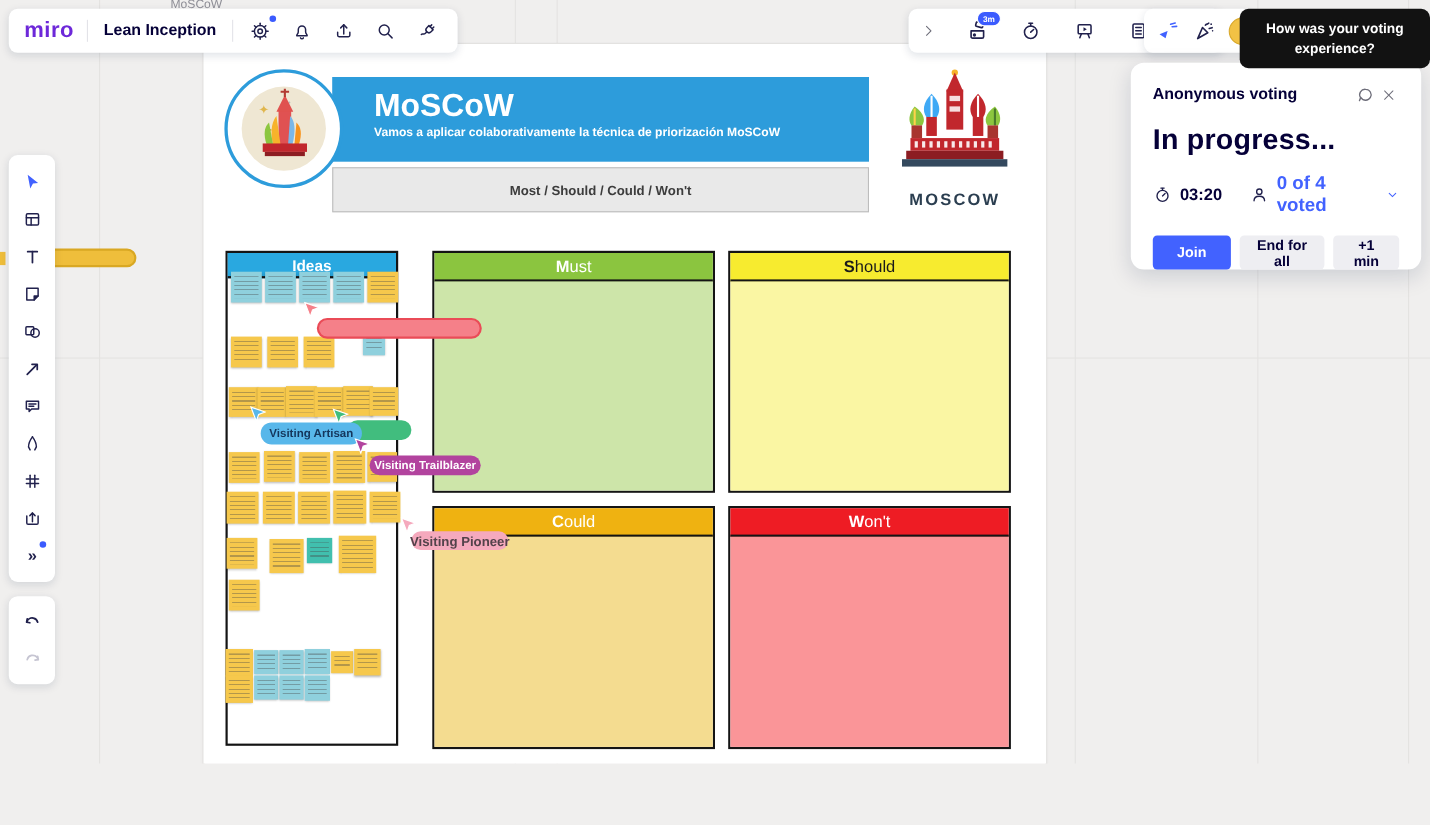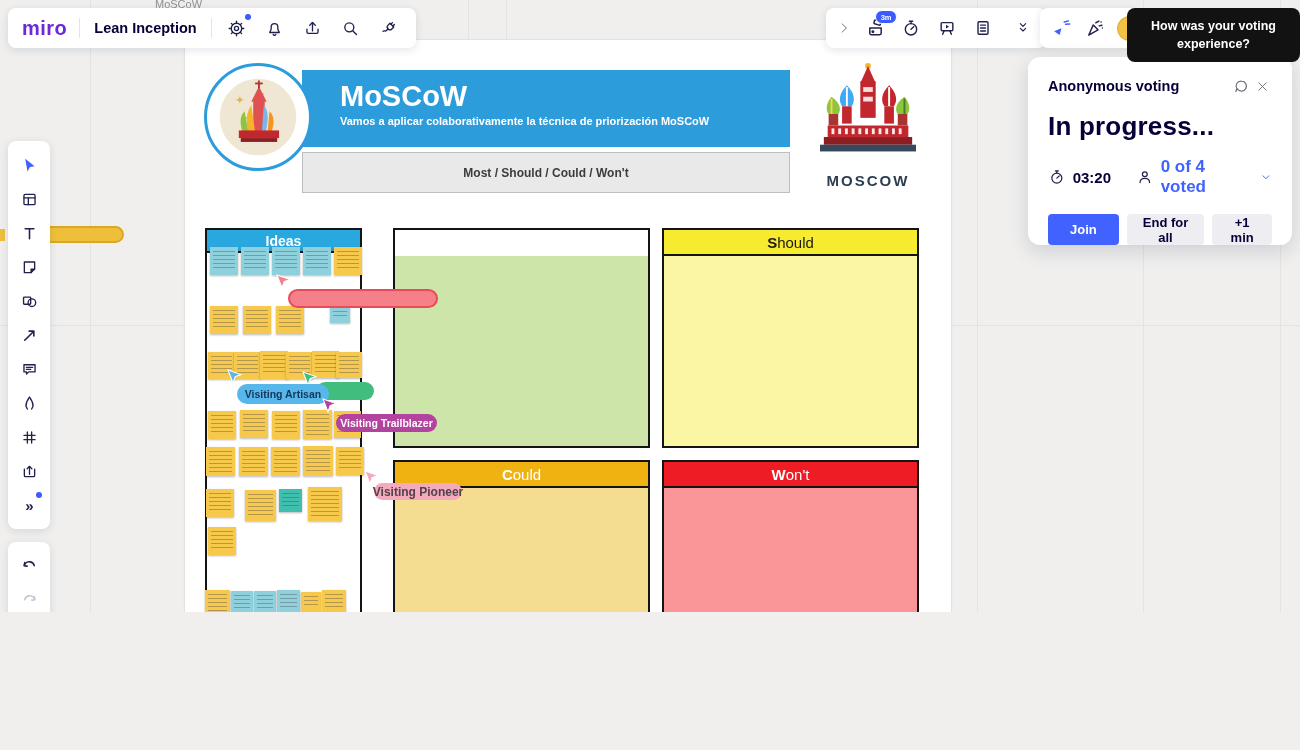--- a/index.html
+++ b/index.html
@@ -1,33 +1,33 @@
 <!DOCTYPE html>
 <html><head>
 <meta charset="utf-8">
 <style>
   * { margin:0; padding:0; box-sizing:border-box; }
   html,body { width:1300px; height:750px; overflow:hidden; }
   body { font-family:"Liberation Sans", sans-serif; background:#f0efee; }
-  #root { position:relative; width:1300px; height:612px; overflow:hidden; background:#f0efee; }
+  #root { position:relative; width:1300px; height:694px; overflow:hidden; background:#f0efee; }
 
   .canvas-line { position:absolute; background:#e4e3e1; z-index:0; }
 
   
   .panel { position:absolute; background:#fff; border-radius:8px; box-shadow:0 2px 8px rgba(9,30,66,.12); z-index:10; }
 
   .topbar { left:8px; top:8px; height:40px; display:flex; align-items:center; padding:0 14px; gap:12px; }
   .miro-logo { font-size:20px; font-weight:800; color:#6d28d9; letter-spacing:.5px; }
   .v-div { width:1px; height:20px; background:#e3e3e8; }
   .board-title { font-size:14.5px; font-weight:700; color:#050038; padding:0 2px; white-space:nowrap; }
   .tb-icon { width:26px; height:26px; display:flex; align-items:center; justify-content:center; position:relative; cursor:pointer; }
   .tb-icon svg { display:block; }
   .blue-dot { position:absolute; width:6px; height:6px; border-radius:50%; background:#3b5bfe; }
 
-  .facil-bar { left:826px; top:8px; height:40px; display:flex; align-items:center; padding:0 10px; gap:10px; }
+  .facil-bar { left:826px; top:8px; height:40px; display:flex; align-items:center; padding:0 10px; gap:23px; }
   .badge-3m { position:absolute; top:-5px; right:-9px; background:#3b5bfe; color:#fff; font-size:7.5px; font-weight:700; border-radius:8px; padding:1.5px 4.5px; border:1.5px solid #fff; }
 
   .react-bar { left:1040px; top:8px; height:40px; width:98px; display:flex; align-items:center; padding:0 10px; gap:12px; }
   .emoji-circle { width:25px; height:25px; border-radius:50%; background:#f2c245; border:1px solid #d9a92c; flex:0 0 auto; }
 
   .tooltip { position:absolute; left:1127px; top:8px; width:173px; height:54px; background:#121212; border-radius:8px; z-index:30; color:#fff; font-size:12.5px; font-weight:600; display:flex; align-items:center; justify-content:center; text-align:center; line-height:1.45; padding:0 21px; }
 
   
   .vote-panel { position:absolute; left:1028px; top:57px; width:264px; height:188px; background:#fff; border-radius:12px; box-shadow:0 6px 20px rgba(9,30,66,.15); z-index:20; padding:16px 20px 0 20px; }
   .vote-head { display:flex; align-items:center; }
@@ -183,20 +183,23 @@
         <rect x="0" y="90" width="100" height="7" fill="#34495e"></rect>
       </svg>
       <div class="moscow-caption">MOSCOW</div>
     </div>
 
     <div class="ideas-col">
       <div class="ideas-head">Ideas</div>
     </div>
 
     <div class="quadrant q-must">
+      <div class="q-header" style="background: rgb(139, 197, 63); color: rgb(255, 255, 255);">
+          <span class="q-title">Must</span>
+        </div>
       <div class="q-body" style="background: rgb(205, 229, 169);"></div>
     </div>
     <div class="quadrant q-should">
       <div class="q-header" style="background: rgb(247, 235, 47); color: rgb(26, 26, 26);">
           <span class="q-title">Should</span>
         </div>
       <div class="q-body" style="background: rgb(250, 246, 163);"></div>
     </div>
     <div class="quadrant q-could">
       <div class="q-header" style="background: rgb(239, 178, 17); color: rgb(255, 255, 255);">

